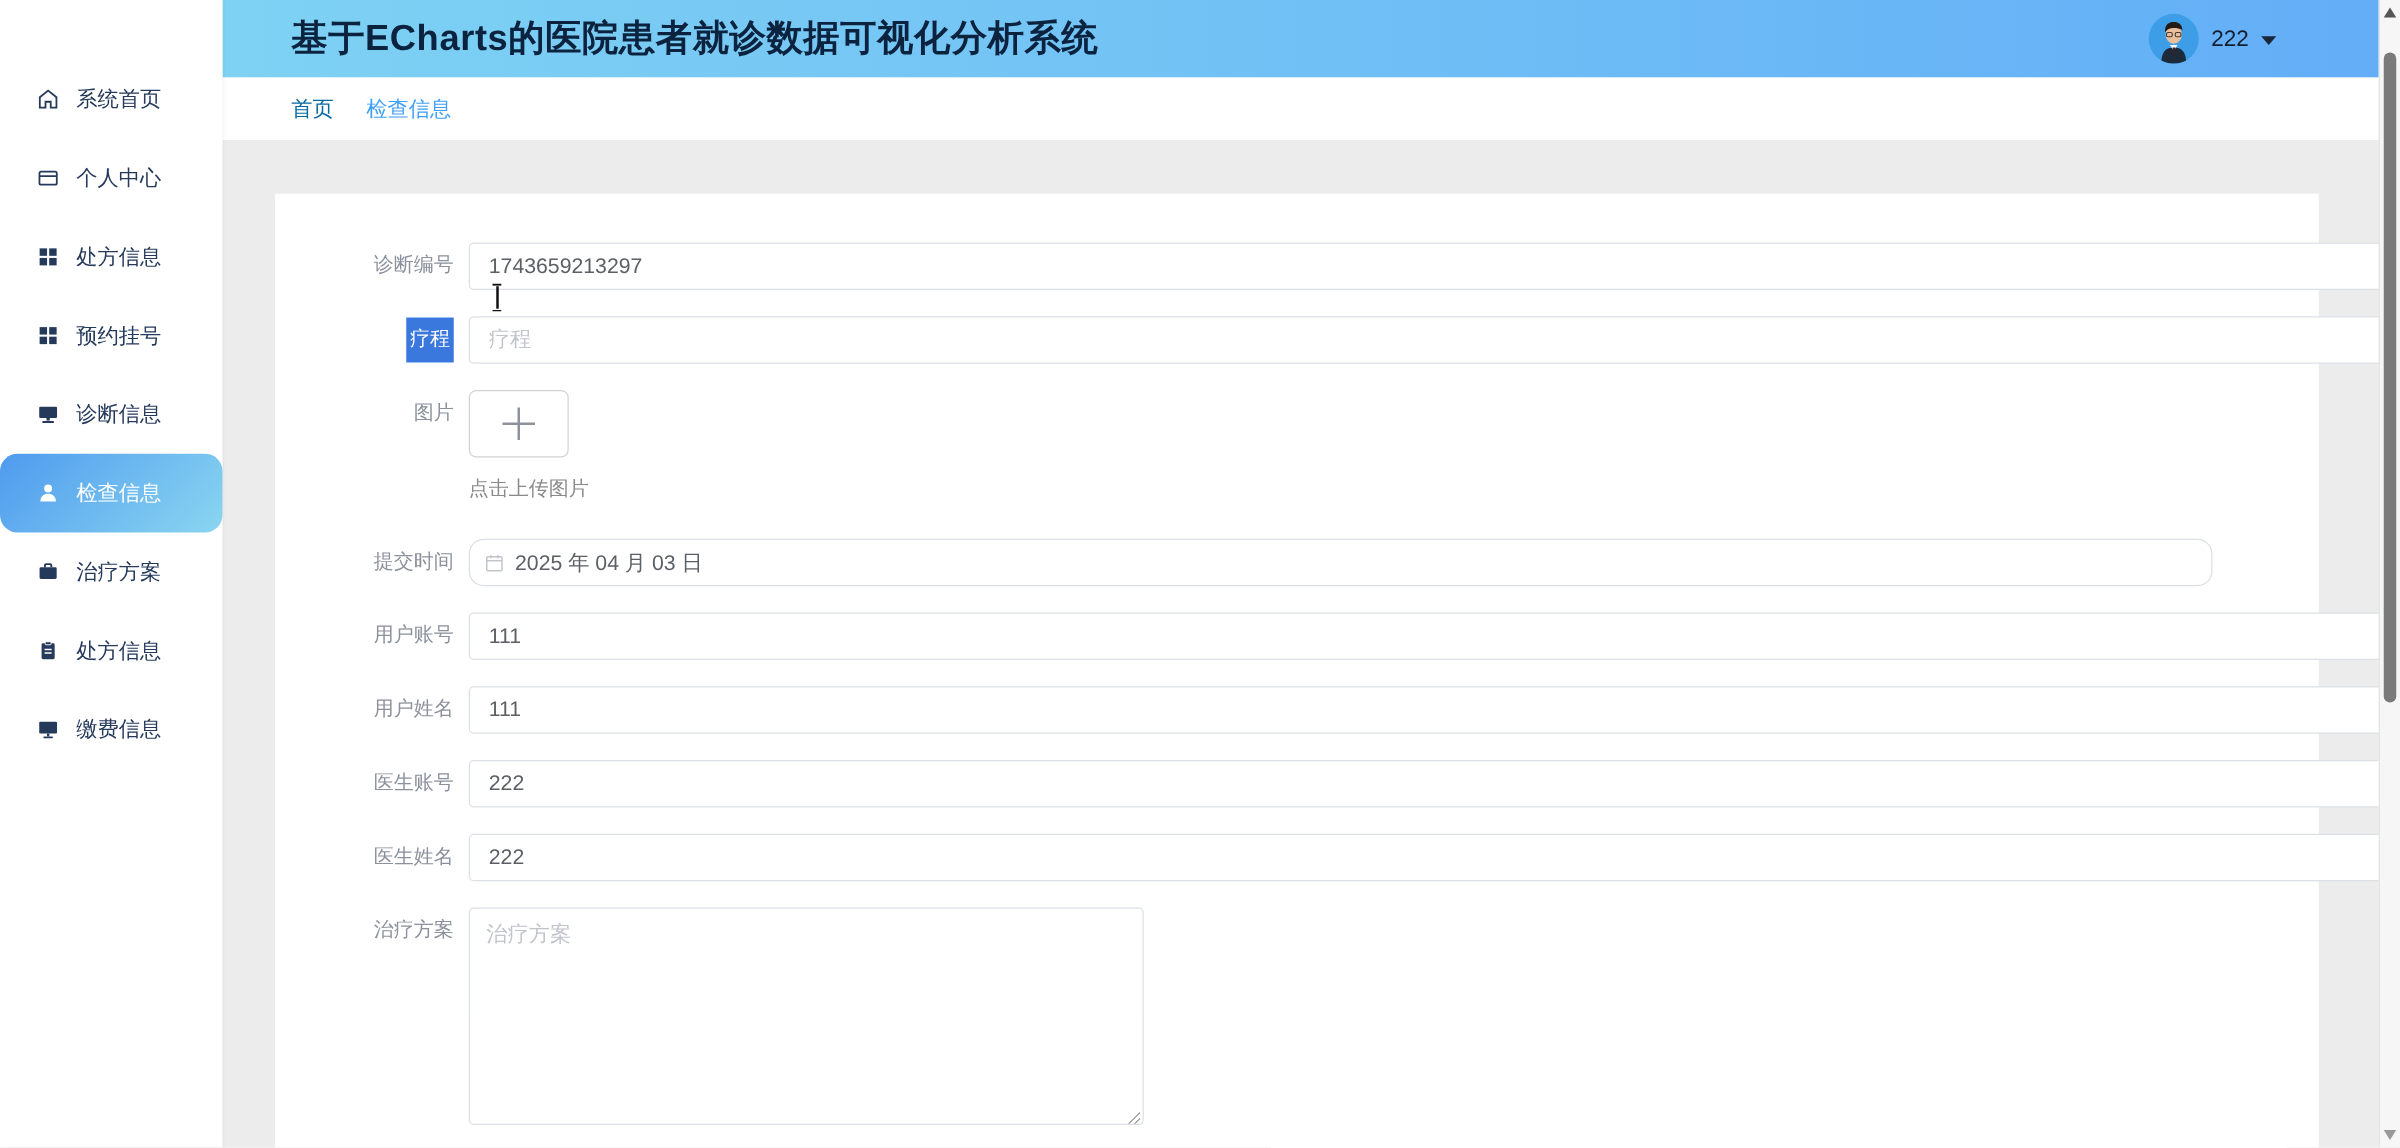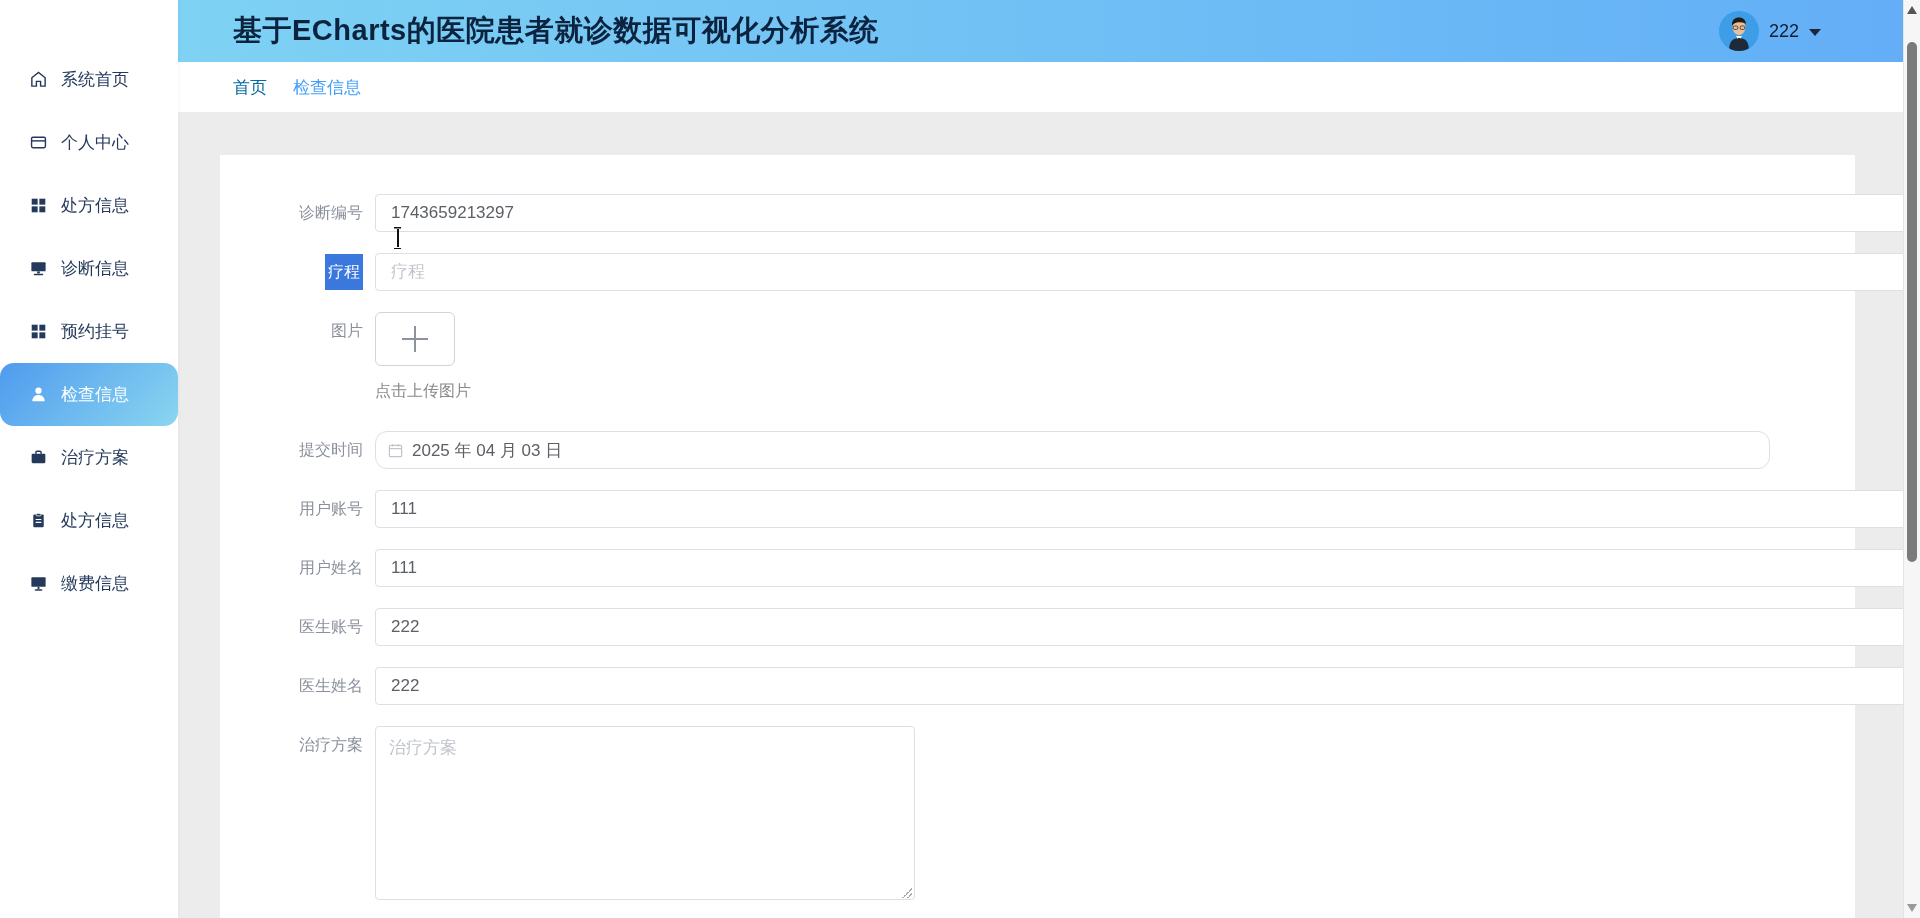--- a/index.html
+++ b/index.html
@@ -117,38 +117,38 @@
             <rect x="2" y="2" width="7" height="7" fill="currentColor"></rect>
             <rect x="11" y="2" width="7" height="7" fill="currentColor"></rect>
             <rect x="2" y="11" width="7" height="7" fill="currentColor"></rect>
             <rect x="11" y="11" width="7" height="7" fill="currentColor"></rect>
           </svg>
       </span>
       <span>处方信息</span>
     </div>
     <div class="sidebar-item">
       <span class="s-icon">
-        <svg width="19" height="19" viewBox="0 0 20 20">
-            <rect x="2.5" y="3.5" width="15" height="9.5" rx="1" fill="currentColor"></rect>
-            <rect x="8.6" y="13" width="2.8" height="2.2" fill="currentColor"></rect>
-            <rect x="5" y="15.6" width="10" height="1.6" rx="0.8" fill="currentColor"></rect>
-          </svg>
-      </span>
-      <span>诊断信息</span>
-    </div>
-    <div class="sidebar-item">
-      <span class="s-icon">
         <svg width="17" height="17" viewBox="0 0 20 20">
             <rect x="2" y="2" width="7" height="7" fill="currentColor"></rect>
             <rect x="11" y="2" width="7" height="7" fill="currentColor"></rect>
             <rect x="2" y="11" width="7" height="7" fill="currentColor"></rect>
             <rect x="11" y="11" width="7" height="7" fill="currentColor"></rect>
           </svg>
       </span>
       <span>预约挂号</span>
+    </div>
+    <div class="sidebar-item">
+      <span class="s-icon">
+        <svg width="19" height="19" viewBox="0 0 20 20">
+            <rect x="2.5" y="3.5" width="15" height="9.5" rx="1" fill="currentColor"></rect>
+            <rect x="8.6" y="13" width="2.8" height="2.2" fill="currentColor"></rect>
+            <rect x="5" y="15.6" width="10" height="1.6" rx="0.8" fill="currentColor"></rect>
+          </svg>
+      </span>
+      <span>诊断信息</span>
     </div>
     <div class="sidebar-item active">
       <span class="s-icon">
         <svg width="19" height="19" viewBox="0 0 20 20">
             <circle cx="10" cy="6" r="3.3" fill="currentColor"></circle>
             <path d="M3.5 17 C3.5 12.8 6.4 10.6 10 10.6 C13.6 10.6 16.5 12.8 16.5 17 Z" fill="currentColor"></path>
           </svg>
       </span>
       <span>检查信息</span>
     </div>

